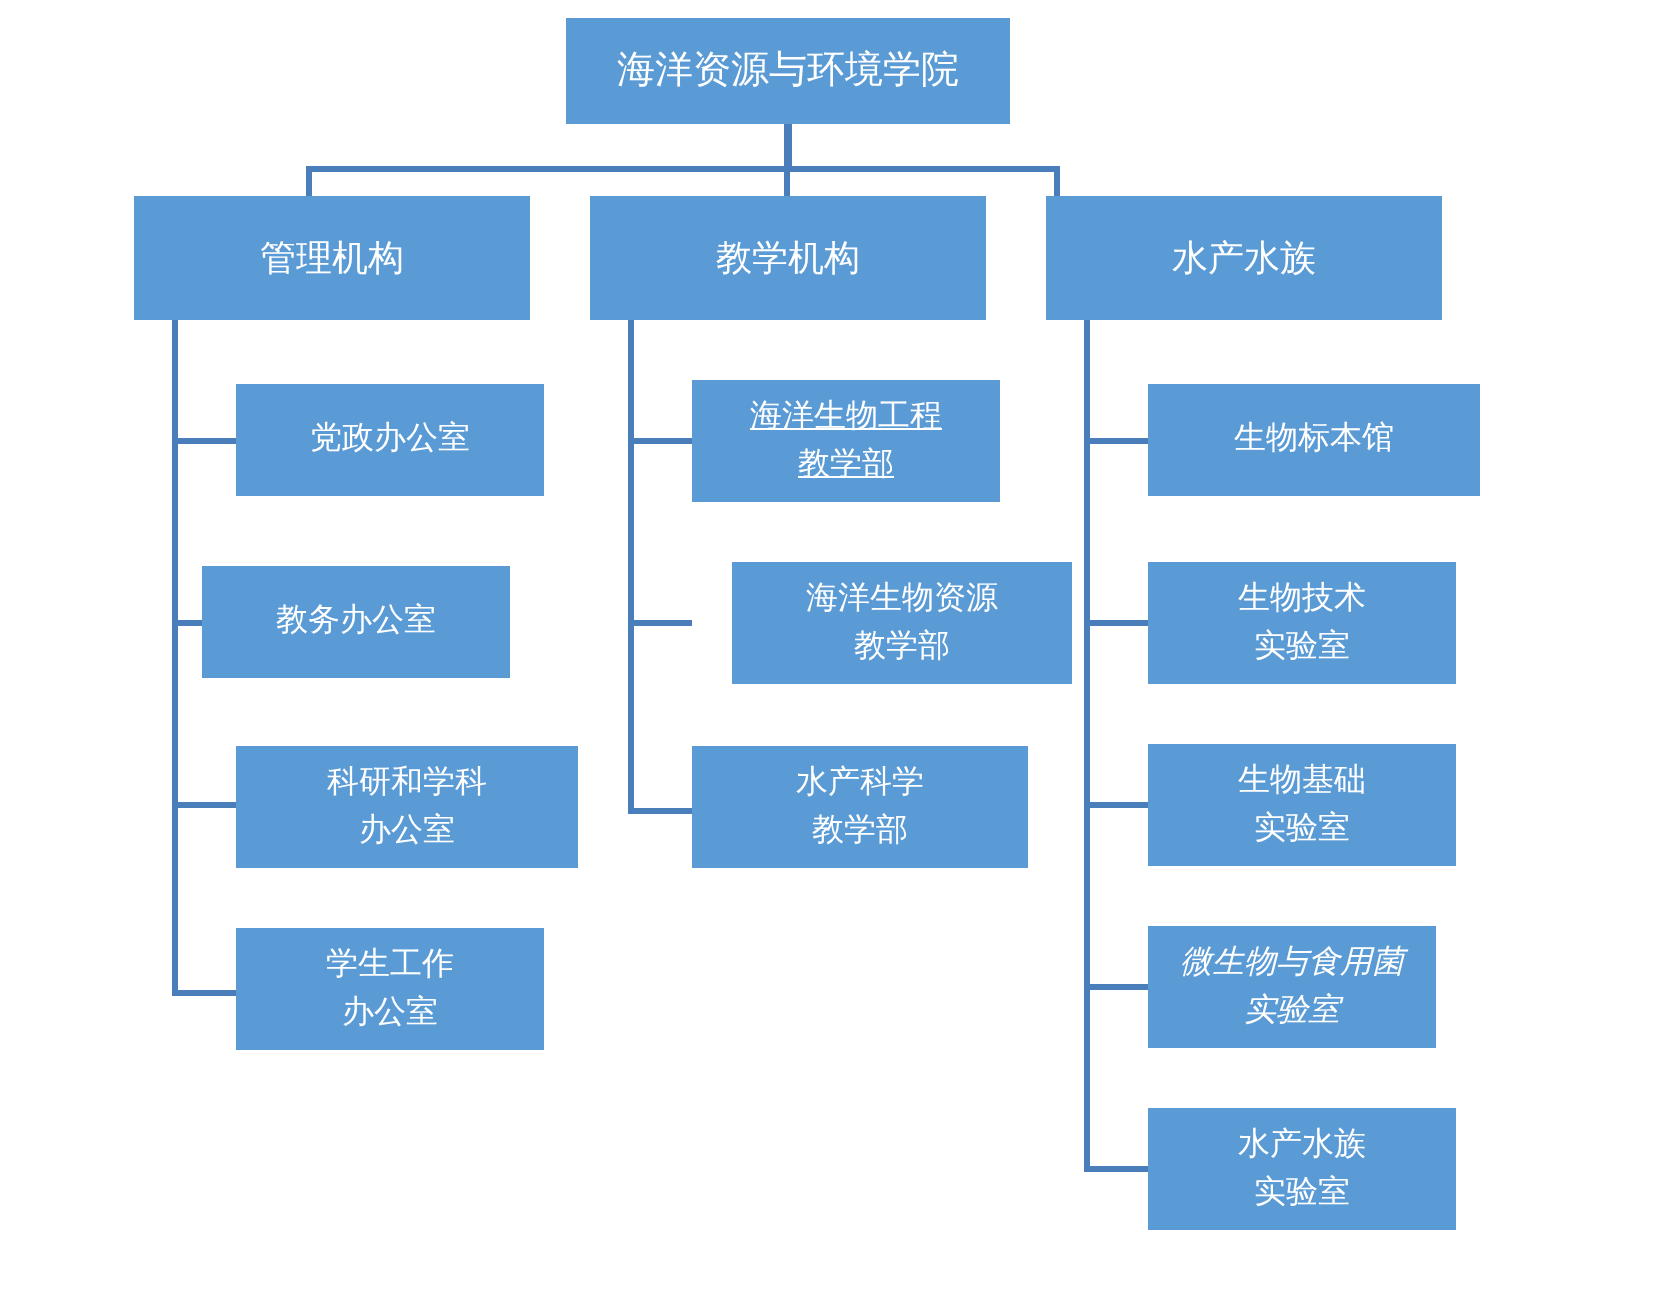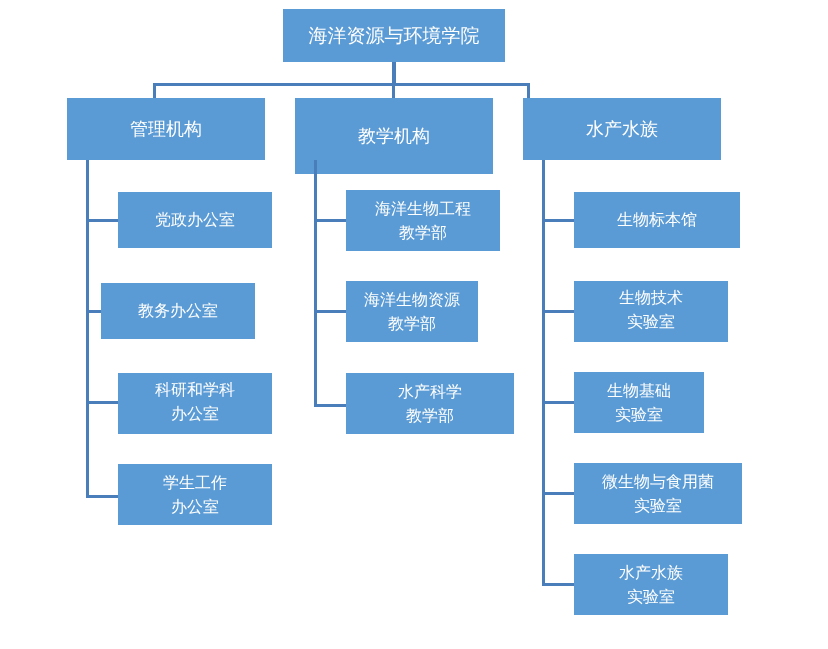--- a/index.html
+++ b/index.html
@@ -65,53 +65,53 @@
 
   <div class="conn conn-v" style="left:86px; top:160px; height:338px;"></div>
 
   <div class="conn conn-h" style="left:86px; top:219px; width:32px;"></div>
   <div class="conn conn-h" style="left:86px; top:310px; width:32px;"></div>
   <div class="conn conn-h" style="left:86px; top:401px; width:32px;"></div>
   <div class="conn conn-h" style="left:86px; top:495px; width:32px;"></div>
 
   <div class="node node-leaf" style="left:118px; top:192px; width:154px; height:56px;text-align:right;">党政办公室</div>
   <div class="node node-leaf" style="left:101px; top:283px; width:154px; height:56px;">教务办公室</div>
-  <div class="node node-leaf" style="left:118px; top:373px; width:154px; height:61px;font-family:Liberation Mono, monospace;">科研和学科
+  <div class="node node-leaf" style="left:118px; top:373px; width:171px; height:61px;">科研和学科
 办公室</div>
   <div class="node node-leaf" style="left:118px; top:464px; width:154px; height:61px;">学生工作
 办公室</div>
 
-  <div class="node node-branch" style="left:295px; top:98px; width:198px; height:76px;">教学机构</div>
+  <div class="node node-branch" style="left:295px; top:98px; width:198px; height:62px;">教学机构</div>
 
   <div class="conn conn-v" style="left:314px; top:160px; height:247px;"></div>
 
   <div class="conn conn-h" style="left:314px; top:219px; width:32px;"></div>
   <div class="conn conn-h" style="left:314px; top:310px; width:32px;"></div>
   <div class="conn conn-h" style="left:314px; top:404px; width:32px;"></div>
 
-  <div class="node node-leaf" style="left:346px; top:190px; width:154px; height:61px;">海洋生物工程
+  <div class="node node-leaf" style="left:346px; top:190px; width:154px; height:61px;text-decoration:underline;">海洋生物工程
 教学部</div>
-  <div class="node node-leaf" style="left:346px; top:281px; width:132px; height:61px;">海洋生物资源
+  <div class="node node-leaf" style="left:366px; top:281px; width:170px; height:61px;">海洋生物资源
 教学部</div>
   <div class="node node-leaf" style="left:346px; top:373px; width:168px; height:61px;">水产科学
 教学部</div>
 
   <div class="node node-branch" style="left:523px; top:98px; width:198px; height:62px;">水产水族</div>
 
   <div class="conn conn-v" style="left:542px; top:160px; height:426px;"></div>
 
   <div class="conn conn-h" style="left:542px; top:219px; width:32px;"></div>
   <div class="conn conn-h" style="left:542px; top:310px; width:32px;"></div>
   <div class="conn conn-h" style="left:542px; top:401px; width:32px;"></div>
   <div class="conn conn-h" style="left:542px; top:492px; width:32px;"></div>
   <div class="conn conn-h" style="left:542px; top:583px; width:32px;"></div>
 
   <div class="node node-leaf" style="left:574px; top:192px; width:166px; height:56px;">生物标本馆</div>
-  <div class="node node-leaf" style="left:574px; top:281px; width:154px; height:61px;font-family:Liberation Mono, monospace;">生物技术
+  <div class="node node-leaf" style="left:574px; top:281px; width:154px; height:61px;">生物技术
 实验室</div>
-  <div class="node node-leaf" style="left:574px; top:372px; width:130px; height:61px;">生物基础
+  <div class="node node-leaf" style="left:574px; top:372px; width:154px; height:61px;">生物基础
 实验室</div>
-  <div class="node node-leaf" style="left:574px; top:463px; width:168px; height:61px;">微生物与食用菌
+  <div class="node node-leaf" style="left:574px; top:463px; width:144px; height:61px;font-style:italic;">微生物与食用菌
 实验室</div>
   <div class="node node-leaf" style="left:574px; top:554px; width:154px; height:61px;">水产水族
 实验室</div>
 
 </div>
 
 </body></html>

